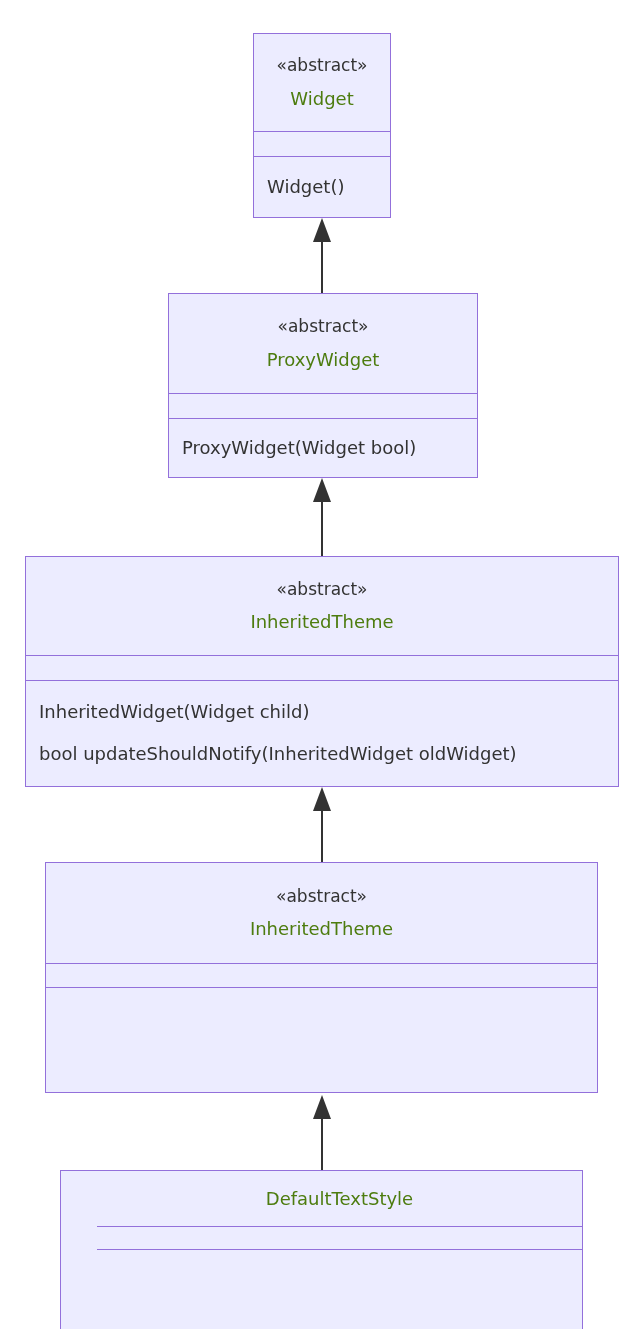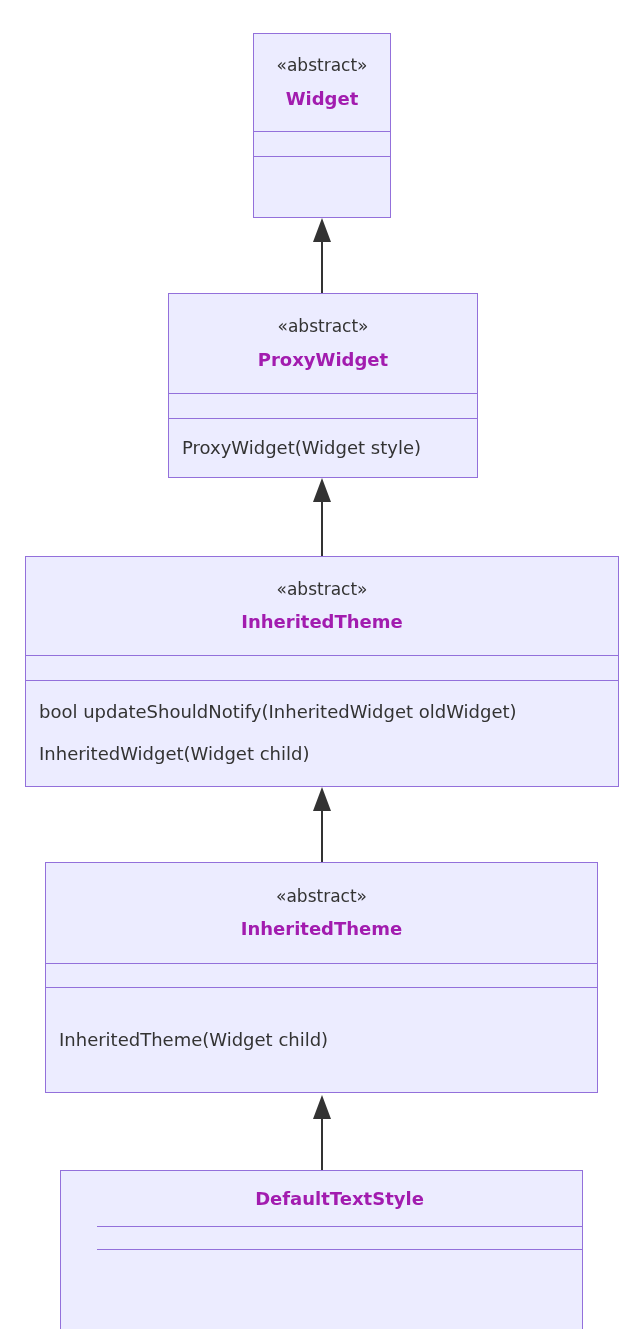--- a/index.html
+++ b/index.html
@@ -36,23 +36,23 @@
     gap: 14px;
     flex: 0 0 auto;
   }
   .cb-annotation {
     font-size: 17px;
     line-height: 1.1;
     color: #333333;
   }
   .cb-title {
     font-size: 18px;
-    font-weight: bold;
+    font-weight: normal;
     line-height: 1.1;
-    color: #a21caf;
+    color: #4d7c0f;
   }
   .cb-attrs {
     box-sizing: border-box;
     border-bottom: 1px solid #9370DB;
     flex: 0 0 auto;
   }
   .cb-methods {
     box-sizing: border-box;
     flex: 1 1 auto;
     display: flex;
@@ -119,68 +119,70 @@
 <body>
 
 <div id="canvas">
 
   <div class="class-box" id="box-widget">
     <div class="cb-header">
       <div class="cb-annotation">«abstract»</div>
       <div class="cb-title">Widget</div>
     </div>
     <div class="cb-attrs"></div>
+    <div class="cb-methods">
+      <div class="cb-method">Widget()</div>
+    </div>
   </div>
 
   <div class="arrow" id="arrow-0">
     <div class="arrow-head"></div>
     <div class="arrow-shaft"></div>
   </div>
 
   <div class="class-box" id="box-proxy">
     <div class="cb-header">
       <div class="cb-annotation">«abstract»</div>
       <div class="cb-title">ProxyWidget</div>
     </div>
     <div class="cb-attrs"></div>
     <div class="cb-methods">
-      <div class="cb-method">ProxyWidget(Widget style)</div>
+      <div class="cb-method">ProxyWidget(Widget bool)</div>
     </div>
   </div>
 
   <div class="arrow" id="arrow-1">
     <div class="arrow-head"></div>
     <div class="arrow-shaft"></div>
   </div>
 
   <div class="class-box" id="box-iwidget">
     <div class="cb-header">
       <div class="cb-annotation">«abstract»</div>
       <div class="cb-title">InheritedTheme</div>
     </div>
     <div class="cb-attrs"></div>
     <div class="cb-methods">
+      <div class="cb-method">InheritedWidget(Widget child)</div>
       <div class="cb-method">bool updateShouldNotify(InheritedWidget oldWidget)</div>
-      <div class="cb-method">InheritedWidget(Widget child)</div>
     </div>
   </div>
 
   <div class="arrow" id="arrow-2">
     <div class="arrow-head"></div>
     <div class="arrow-shaft"></div>
   </div>
 
   <div class="class-box" id="box-itheme">
     <div class="cb-header">
       <div class="cb-annotation">«abstract»</div>
       <div class="cb-title">InheritedTheme</div>
     </div>
     <div class="cb-attrs"></div>
     <div class="cb-methods">
-      <div class="cb-method">InheritedTheme(Widget child)</div>
     </div>
   </div>
 
   <div class="arrow" id="arrow-3">
     <div class="arrow-head"></div>
     <div class="arrow-shaft"></div>
   </div>
 
   <div class="class-box" id="box-dts">
     <div class="cb-header">

